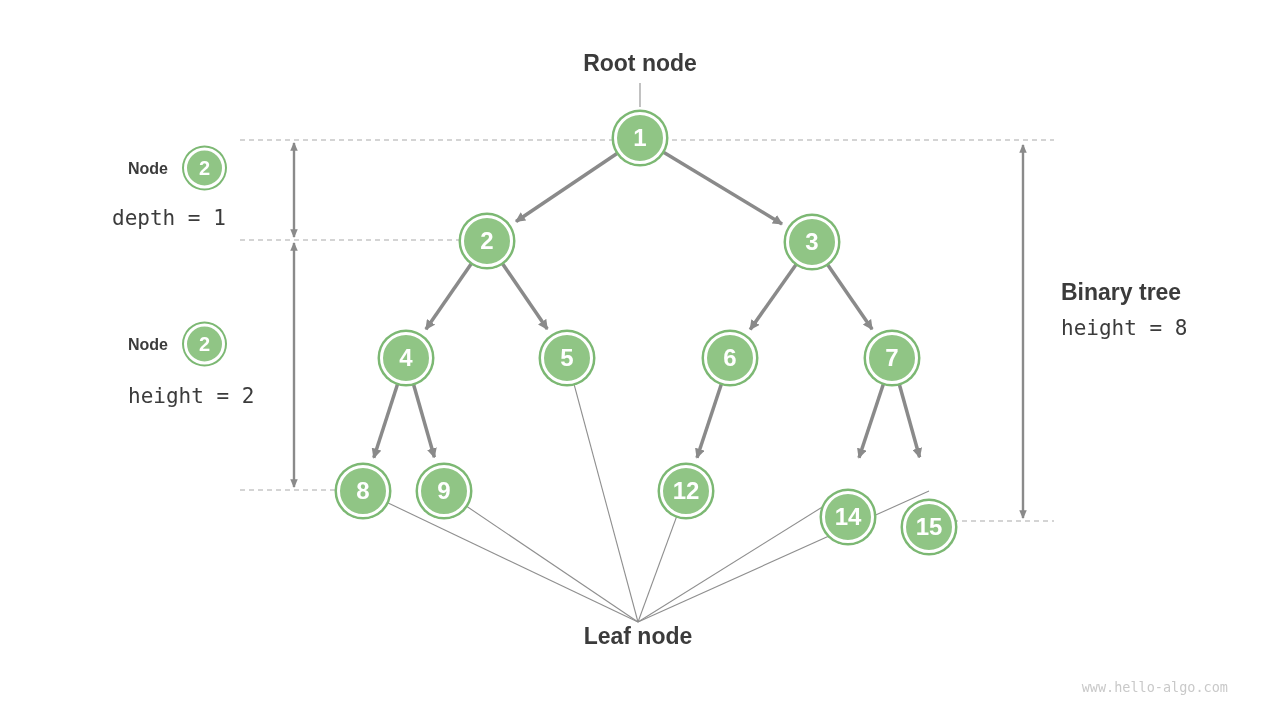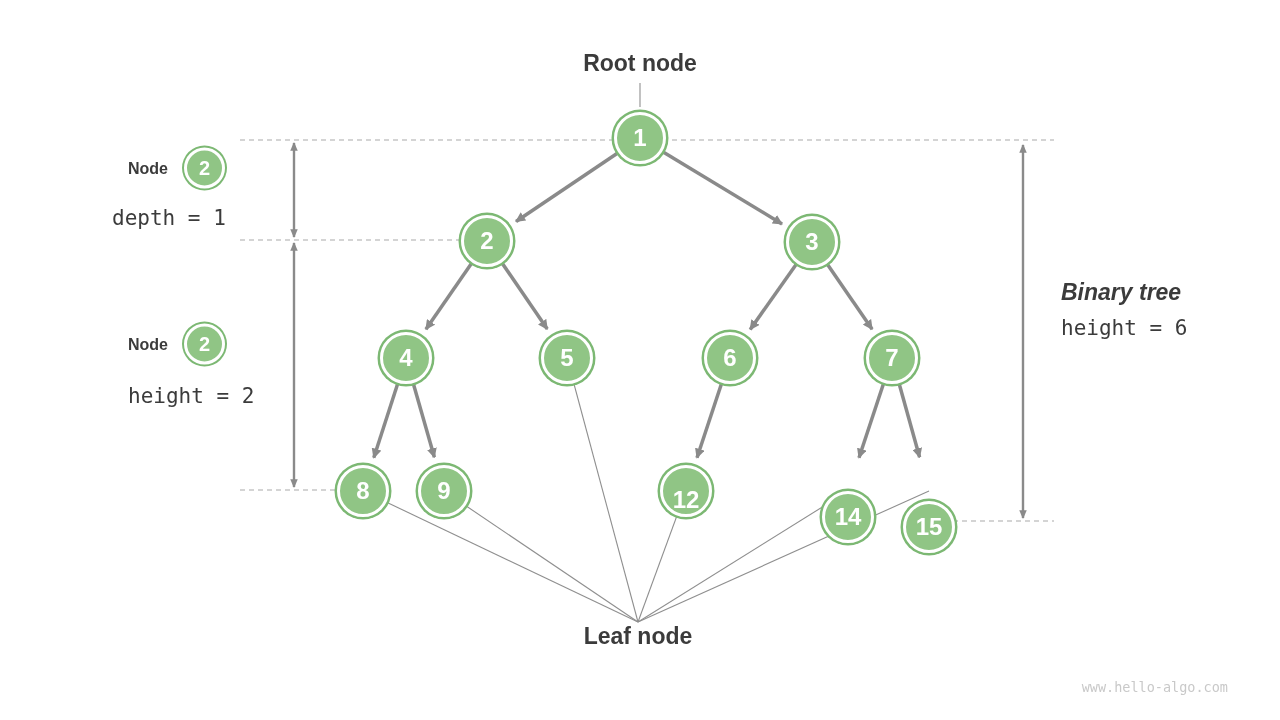--- a/index.html
+++ b/index.html
@@ -63,21 +63,21 @@
     display: flex; align-items: center; gap: 16px;
     transform: translateY(-50%);
   }
   .anno-row .bold-title { font-weight: bold; font-size: 16px; color: var(--text-dark); }
   #root-label { left: 640px; top: 63px; }
   #leaf-label { left: 638px; top: 636px; }
   #anno-depth-row  { left: 128px; top: 168px; }
   #anno-depth-metric { left: 112px; top: 218px; }
   #anno-height-row { left: 128px; top: 344px; }
   #anno-height-metric { left: 128px; top: 396px; }
-  #anno-tree-title { left: 1061px; top: 292px; font-style: italic; }
+  #anno-tree-title { left: 1061px; top: 292px; }
   #anno-tree-metric { left: 1061px; top: 328px; }
   #watermark {
     position: absolute;
     right: 52px; top: 687px;
     transform: translateY(-50%);
     font-family: "DejaVu Sans Mono", monospace;
     font-size: 13.5px;
     color: var(--watermark);
     white-space: nowrap;
     text-align: right;
@@ -145,21 +145,21 @@
       </div>
       <div class="tree-node" style="left: 892px; top: 358px;">
         <span>7</span>
       </div>
       <div class="tree-node" style="left: 363px; top: 491px;">
         <span>8</span>
       </div>
       <div class="tree-node" style="left: 444px; top: 491px;">
         <span>9</span>
       </div>
-      <div class="tree-node" style="left: 686px; top: 491px; align-items: flex-end;">
+      <div class="tree-node" style="left: 686px; top: 491px;">
         <span>12</span>
       </div>
       <div class="tree-node" style="left: 848px; top: 517px;">
         <span>14</span>
       </div>
       <div class="tree-node" style="left: 929px; top: 491px; margin-top: 36px;">
         <span>15</span>
       </div>
     </div>
 
@@ -174,18 +174,18 @@
     </div>
     <div id="anno-depth-metric" class="mono-label">depth = 1</div>
 
     <div id="anno-height-row" class="anno-row">
       <span class="bold-title">Node</span>
       <span class="badge">2</span>
     </div>
     <div id="anno-height-metric" class="mono-label">height = 2</div>
 
     <div id="anno-tree-title" class="bold-label vcentered">Binary tree</div>
-    <div id="anno-tree-metric" class="mono-label">height = 6</div>
+    <div id="anno-tree-metric" class="mono-label">height = 8</div>
 
     <div id="watermark">www.hello-algo.com</div>
   </div>
 
 </div>
 
 </body></html>

